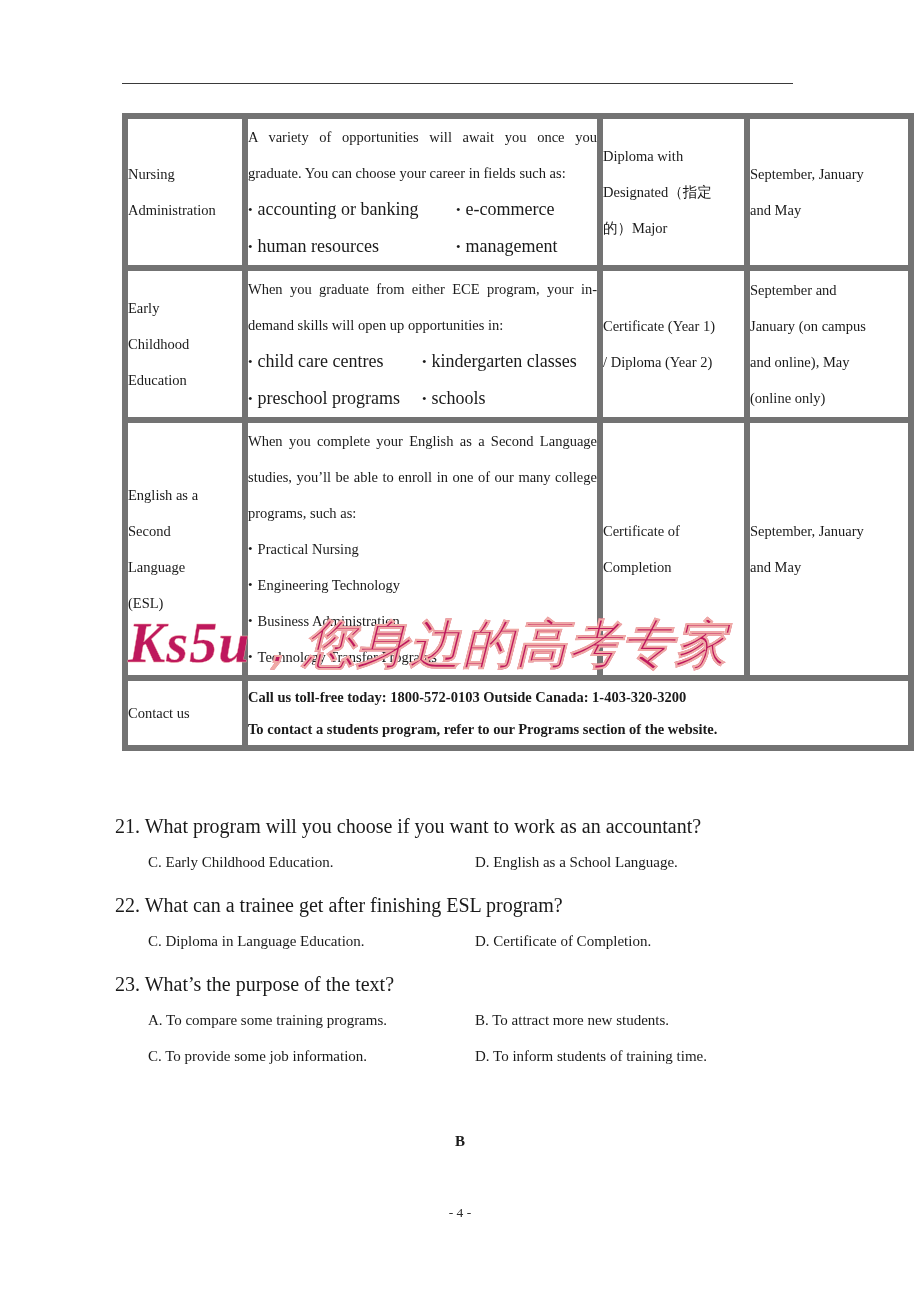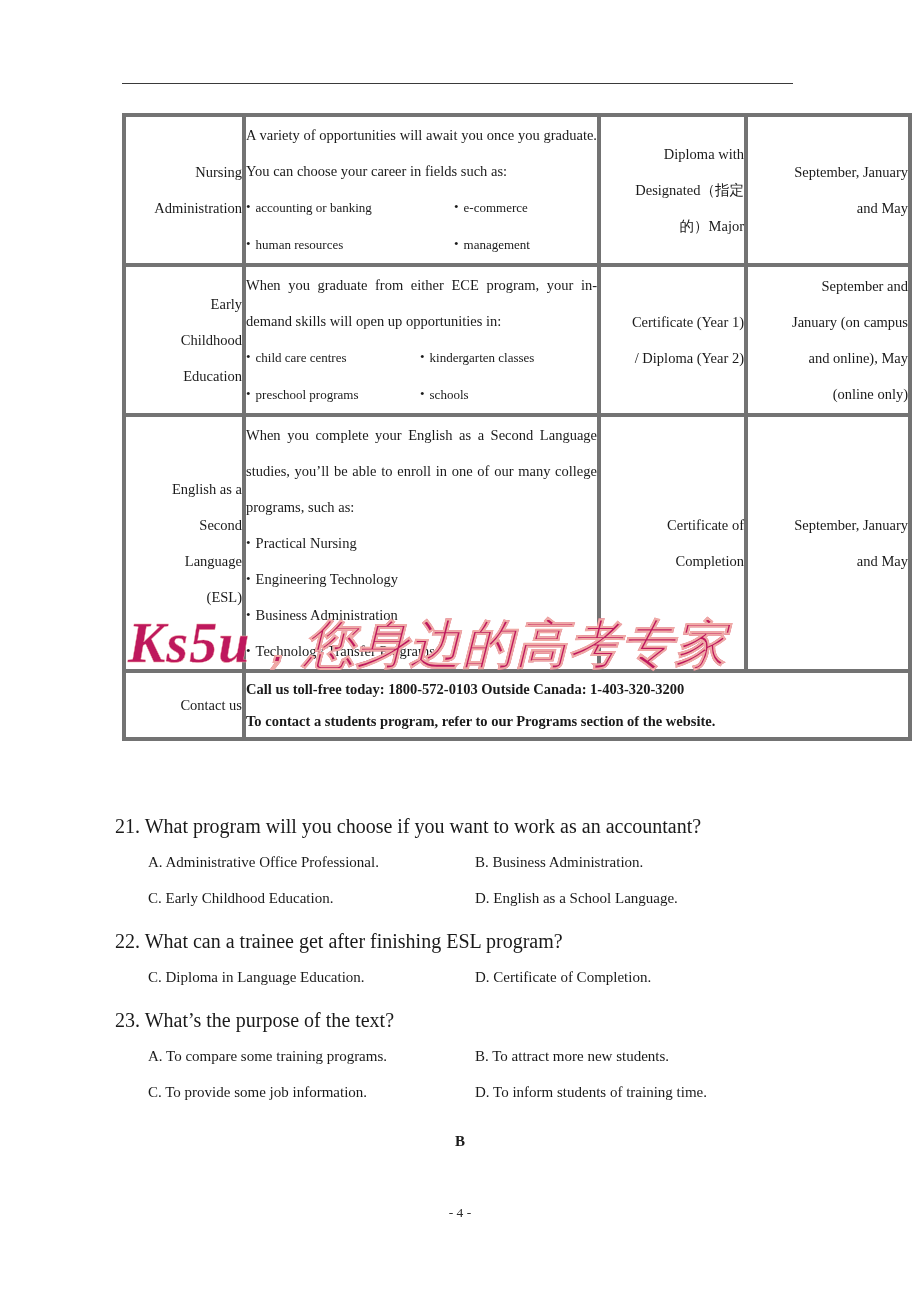--- a/index.html
+++ b/index.html
@@ -52,32 +52,32 @@
     position: absolute;
     left: 122px;
     top: 113px;
     width: 786px;
     border-collapse: collapse;
     table-layout: fixed;
     z-index: 2;
     background: transparent;
   }
   .program-table td {
-    border: 4px solid #737373;
+    border: 6px solid #737373;
     vertical-align: middle;
     padding: 0;
     background: transparent;
   }
   .col-name   { width: 120px; }
   .col-desc   { width: 355px; }
   .col-cred   { width: 147px; }
   .col-start  { width: 164px; }
 
   .cell-center {
-    text-align: right;
+    text-align: left;
     font-size: 14.5px;
     line-height: 36px;
     padding: 4px 6px;
   }
   .cell-center .ln { display: block; }
 
   .cell-body {
     font-size: 14.5px;
     line-height: 36px;
     padding: 8px 10px 10px 10px;
@@ -92,21 +92,21 @@
   .bullet-grid {
     display: block;
     margin-top: 0;
   }
   .bullet-row {
     display: flex;
     line-height: 36px;
   }
   .bullet-row .b-item {
     white-space: nowrap;
-    font-size: 13px;
+    font-size: 18px;
   }
   .bullet-row .b-item::before {
     content: "\2022";
     margin-right: 5px;
     font-size: 13px;
     vertical-align: 1px;
   }
   .bc-a { width: 208px; }
   .bc-a-ece { width: 174px; }
 
@@ -291,24 +291,20 @@
     </tr>
 
   </tbody>
 </table>
 
 <div class="questions">
 
   <div class="q-block">
     <div class="q-stem">21. What program will you choose if you want to work as an accountant?</div>
     <div class="q-options">
-      <span class="opt opt-left">A. Administrative Office Professional.</span>
-      <span class="opt opt-right">B. Business Administration.</span>
-    </div>
-    <div class="q-options">
       <span class="opt opt-left">C. Early Childhood Education.</span>
       <span class="opt opt-right">D. English as a School Language.</span>
     </div>
   </div>
 
   <div class="q-block">
     <div class="q-stem">22. What can a trainee get after finishing ESL program?</div>
     <div class="q-options">
       <span class="opt opt-left">C. Diploma in Language Education.</span>
       <span class="opt opt-right">D. Certificate of Completion.</span>

